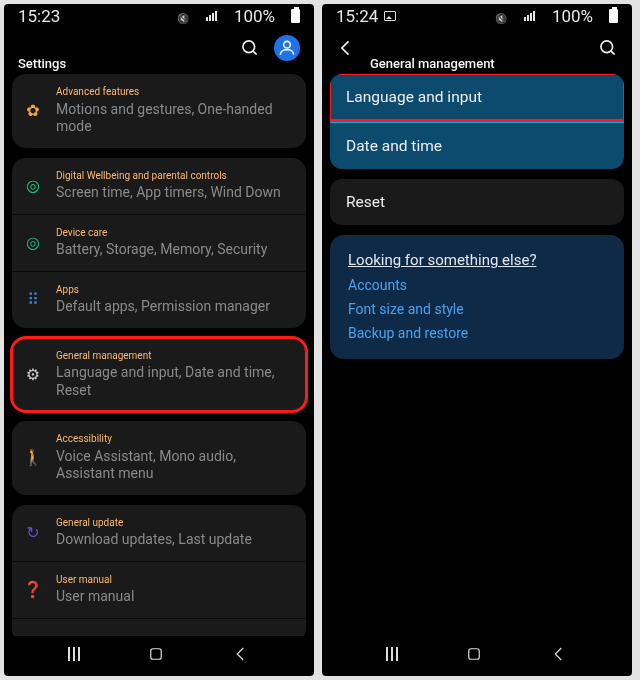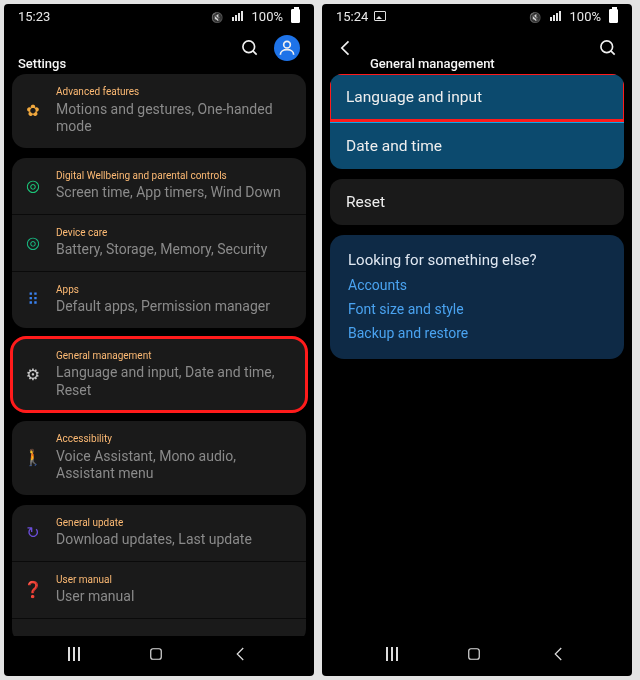--- a/index.html
+++ b/index.html
@@ -24,25 +24,25 @@
     display: flex;
     flex-direction: column;
   }
   
   .status {
     height: 22px;
     display: flex;
     align-items: center;
     justify-content: space-between;
     padding: 2px 14px 0 14px;
-    font-size: 13px;
+    font-size: 17px;
     color: #e8e8e8;
   }
   .status .left { display: flex; align-items: center; gap: 6px; }
-  .status .right { display: flex; align-items: center; gap: 8px; }
+  .status .right { display: flex; align-items: center; gap: 16px; }
   .mute-icon::before { content:"🔇"; font-size:10px; opacity:0.85; filter: grayscale(1); }
   .sig-icon {
     display:inline-block; width:12px; height:10px;
     background:
       linear-gradient(#fff,#fff) 0 6px/2px 4px no-repeat,
       linear-gradient(#fff,#fff) 3px 4px/2px 6px no-repeat,
       linear-gradient(#fff,#fff) 6px 2px/2px 8px no-repeat,
       linear-gradient(#fff,#fff) 9px 0/2px 10px no-repeat;
     opacity:0.9;
   }
@@ -95,21 +95,21 @@
   .srow {
     background:#1a1a1a; border-radius:12px; margin-bottom:10px;
     padding:14px 16px; font-size:15.5px; color:#eee;
   }
   .sstack { background:#0c4a6e; border-radius:12px; margin-bottom:10px; overflow:hidden; }
   .sstack .srow { background:transparent; border-radius:0; margin:0; }
   .sstack .srow + .srow { border-top:3px solid #0ea5e9; }
   .suggest {
     background:#0e2a46; border-radius:14px; padding:16px 18px 18px 18px;
   }
-  .suggest .hd { font-size:15px; color:#e0e8f2; margin-bottom:8px; }
+  .suggest .hd { font-size:15px; color:#e0e8f2; margin-bottom:8px;text-decoration:underline; }
   .suggest .lk { font-size:14px; color:#4aa3f0; margin-top:8px; }
   
   .nav {
     height:40px; display:flex; justify-content:space-around; align-items:center;
     padding:0 30px 4px 30px;
   }
   .nav svg { width:18px; height:18px; fill:none; stroke:#ddd; stroke-width:1.6; }
   .nav .bars { display:flex; gap:3px; }
   .nav .bars span { width:2px; height:14px; background:#ddd; display:block; }
   

